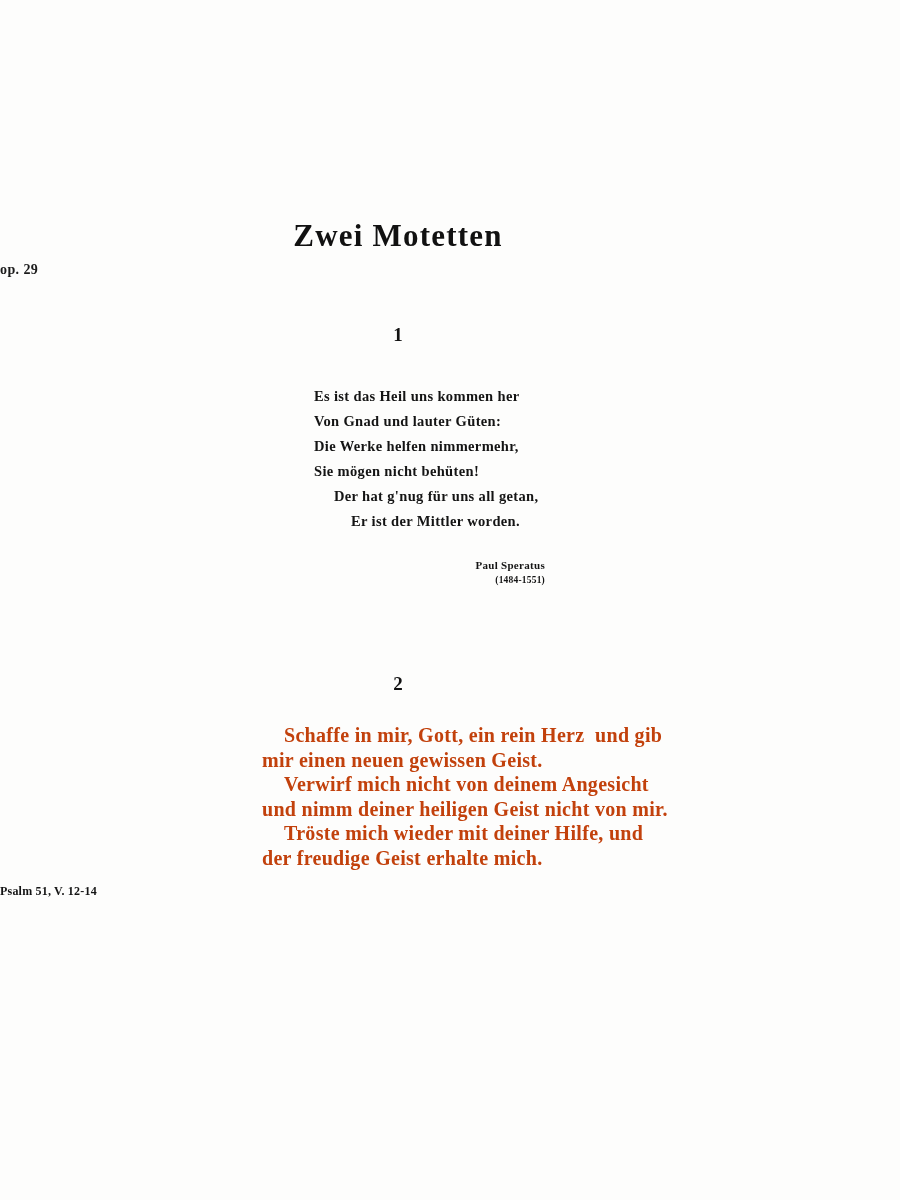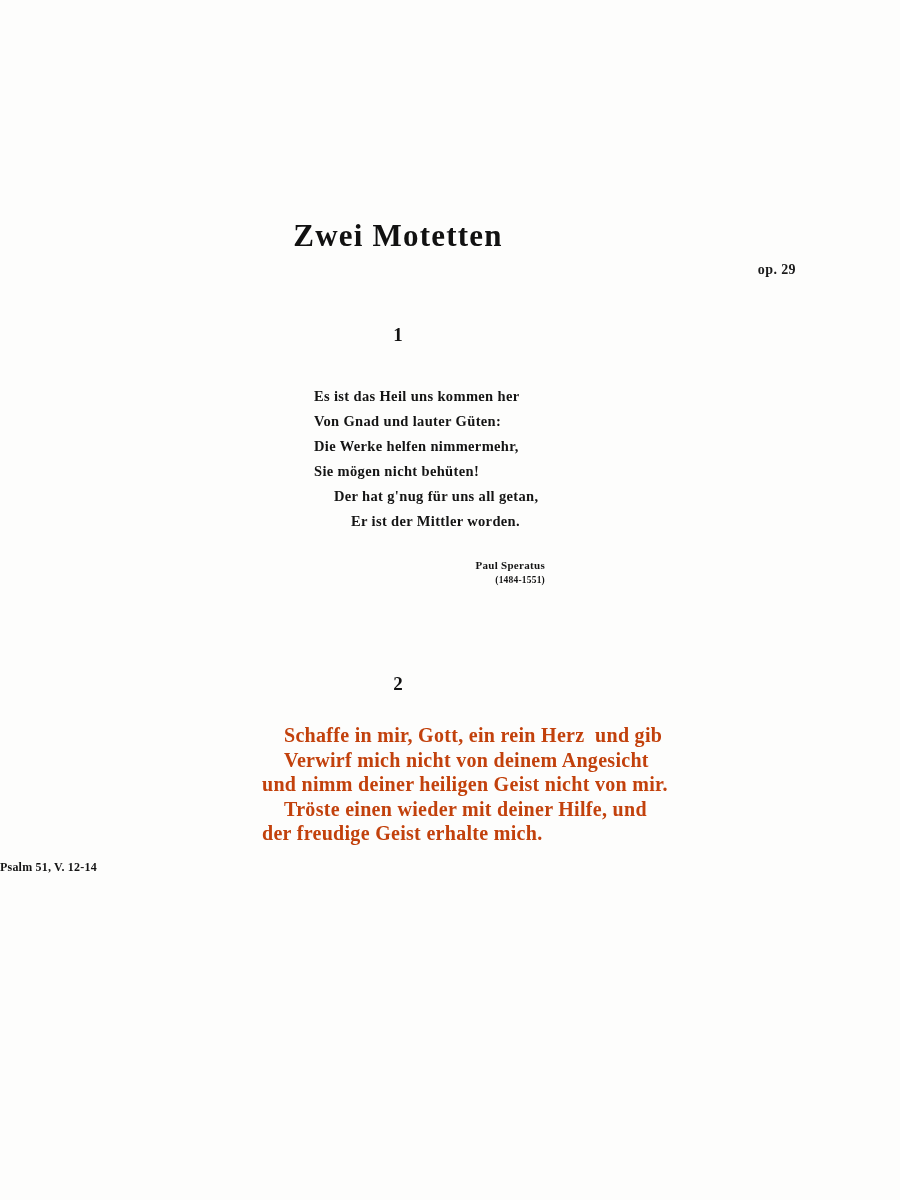--- a/index.html
+++ b/index.html
@@ -36,21 +36,21 @@
     text-align: center;
     font-family: "Liberation Serif", serif;
     font-size: 31px;
     font-weight: 700;
     letter-spacing: 1.2px;
     margin-top: 218px;
     color: #111;
   }
 
   .opus {
-    text-align: right;
+    text-align: left;
     font-size: 14px;
     font-weight: 700;
     letter-spacing: 0.4px;
     margin-top: 8px;
     color: #1b1b1b;
   }
 
   .movement-number {
     text-align: center;
     font-size: 19px;
@@ -143,21 +143,22 @@
 
   <div class="attribution">
     <span>Paul Speratus</span>
     <span class="dates">(1484-1551)</span>
   </div>
 
   <div class="movement-number mvt2-number">2</div>
 
   <div class="prose">
     <span class="ln ind">Schaffe in mir, Gott, ein rein Herz  und gib</span>
+    <span class="ln">mir einen neuen gewissen Geist.</span>
     <span class="ln ind">Verwirf mich nicht von deinem Angesicht</span>
     <span class="ln">und nimm deiner heiligen Geist nicht von mir.</span>
-    <span class="ln ind">Tröste einen wieder mit deiner Hilfe, und</span>
+    <span class="ln ind">Tröste mich wieder mit deiner Hilfe, und</span>
     <span class="ln">der freudige Geist erhalte mich.</span>
   </div>
 
   <div class="source">Psalm 51, V. 12-14</div>
 
 </div>
 
 </body></html>

